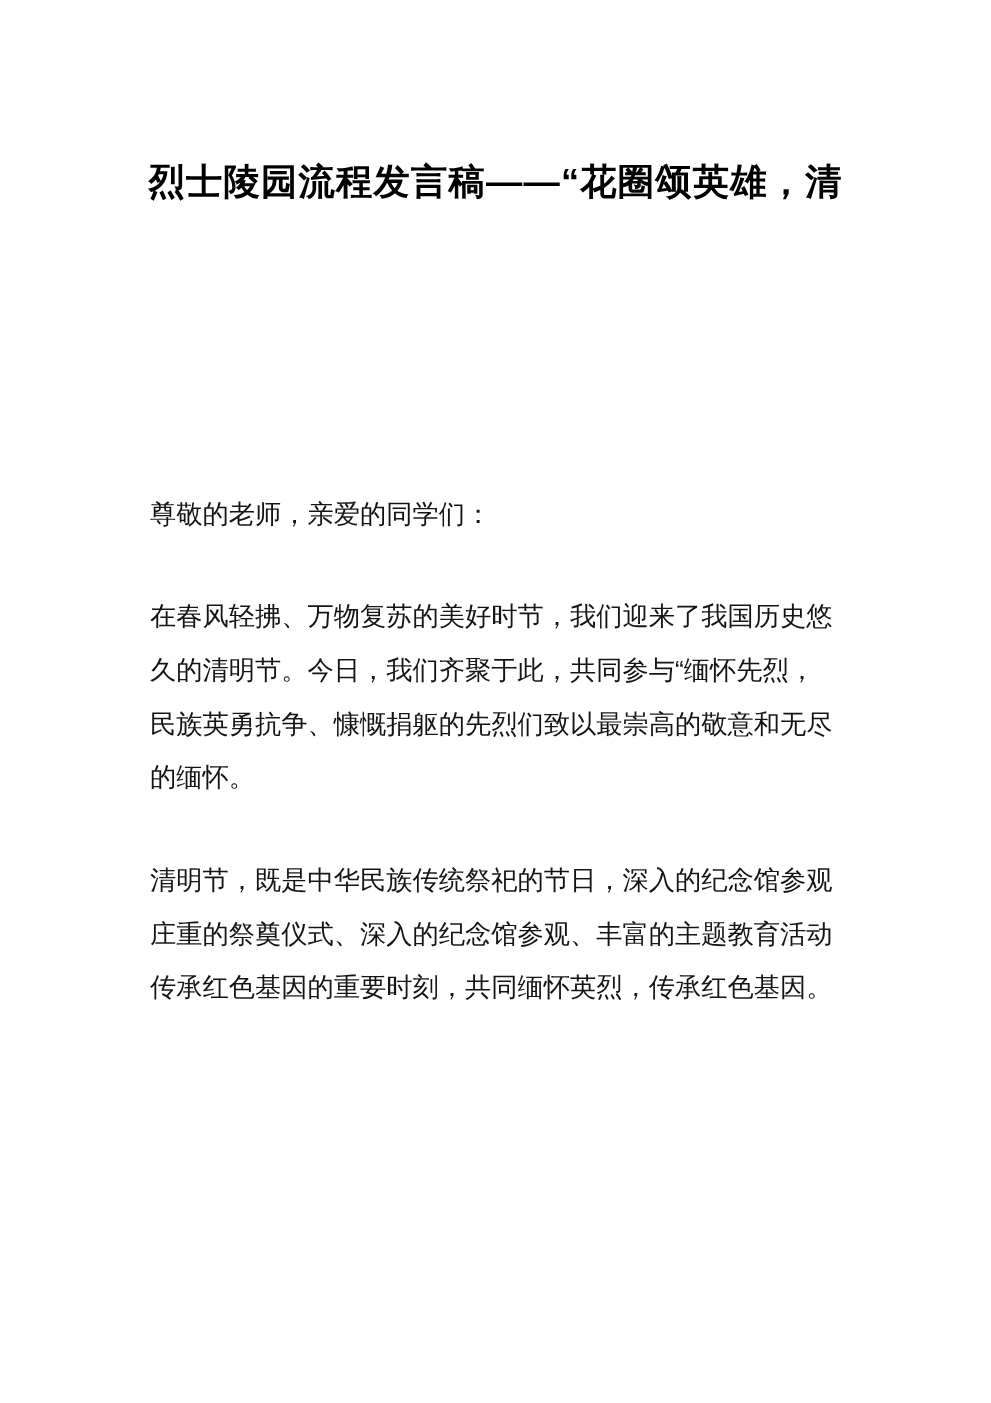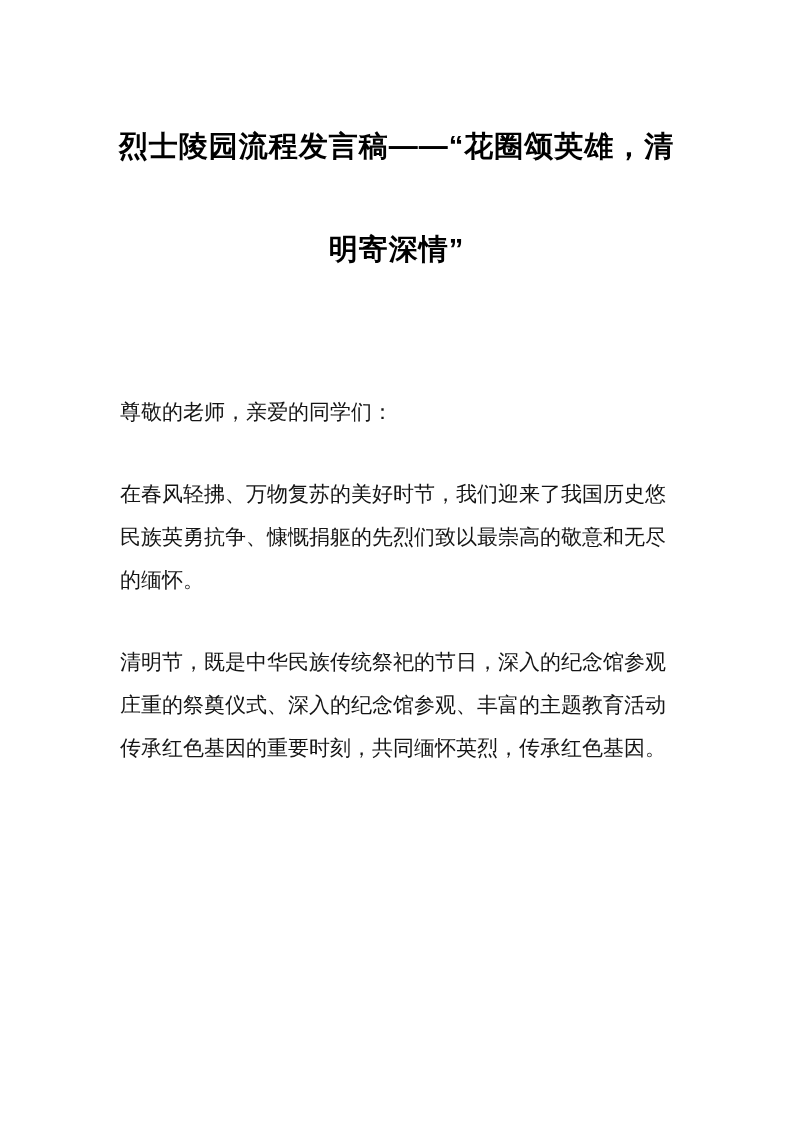--- a/index.html
+++ b/index.html
@@ -45,32 +45,32 @@
     height: 43px;
   }
 </style>
 </head>
 <body>
 
 <div class="page">
 
   <div class="doc-title">
     <div class="title-line">烈士陵园流程发言稿——“花圈颂英雄，清</div>
-    <div class="title-line">明寄深情”</div>
   </div>
 
   <div class="doc-body">
 
     <div class="paragraph">
       <div class="text-line">尊敬的老师，亲爱的同学们：</div>
     </div>
 
 
     <div class="paragraph">
       <div class="text-line">在春风轻拂、万物复苏的美好时节，我们迎来了我国历史悠</div>
+      <div class="text-line">久的清明节。今日，我们齐聚于此，共同参与“缅怀先烈，</div>
       <div class="text-line">民族英勇抗争、慷慨捐躯的先烈们致以最崇高的敬意和无尽</div>
       <div class="text-line">的缅怀。</div>
     </div>
 
     <div class="paragraph">
       <div class="text-line">清明节，既是中华民族传统祭祀的节日，深入的纪念馆参观</div>
       <div class="text-line">庄重的祭奠仪式、深入的纪念馆参观、丰富的主题教育活动</div>
       <div class="text-line">传承红色基因的重要时刻，共同缅怀英烈，传承红色基因。</div>
     </div>
 

